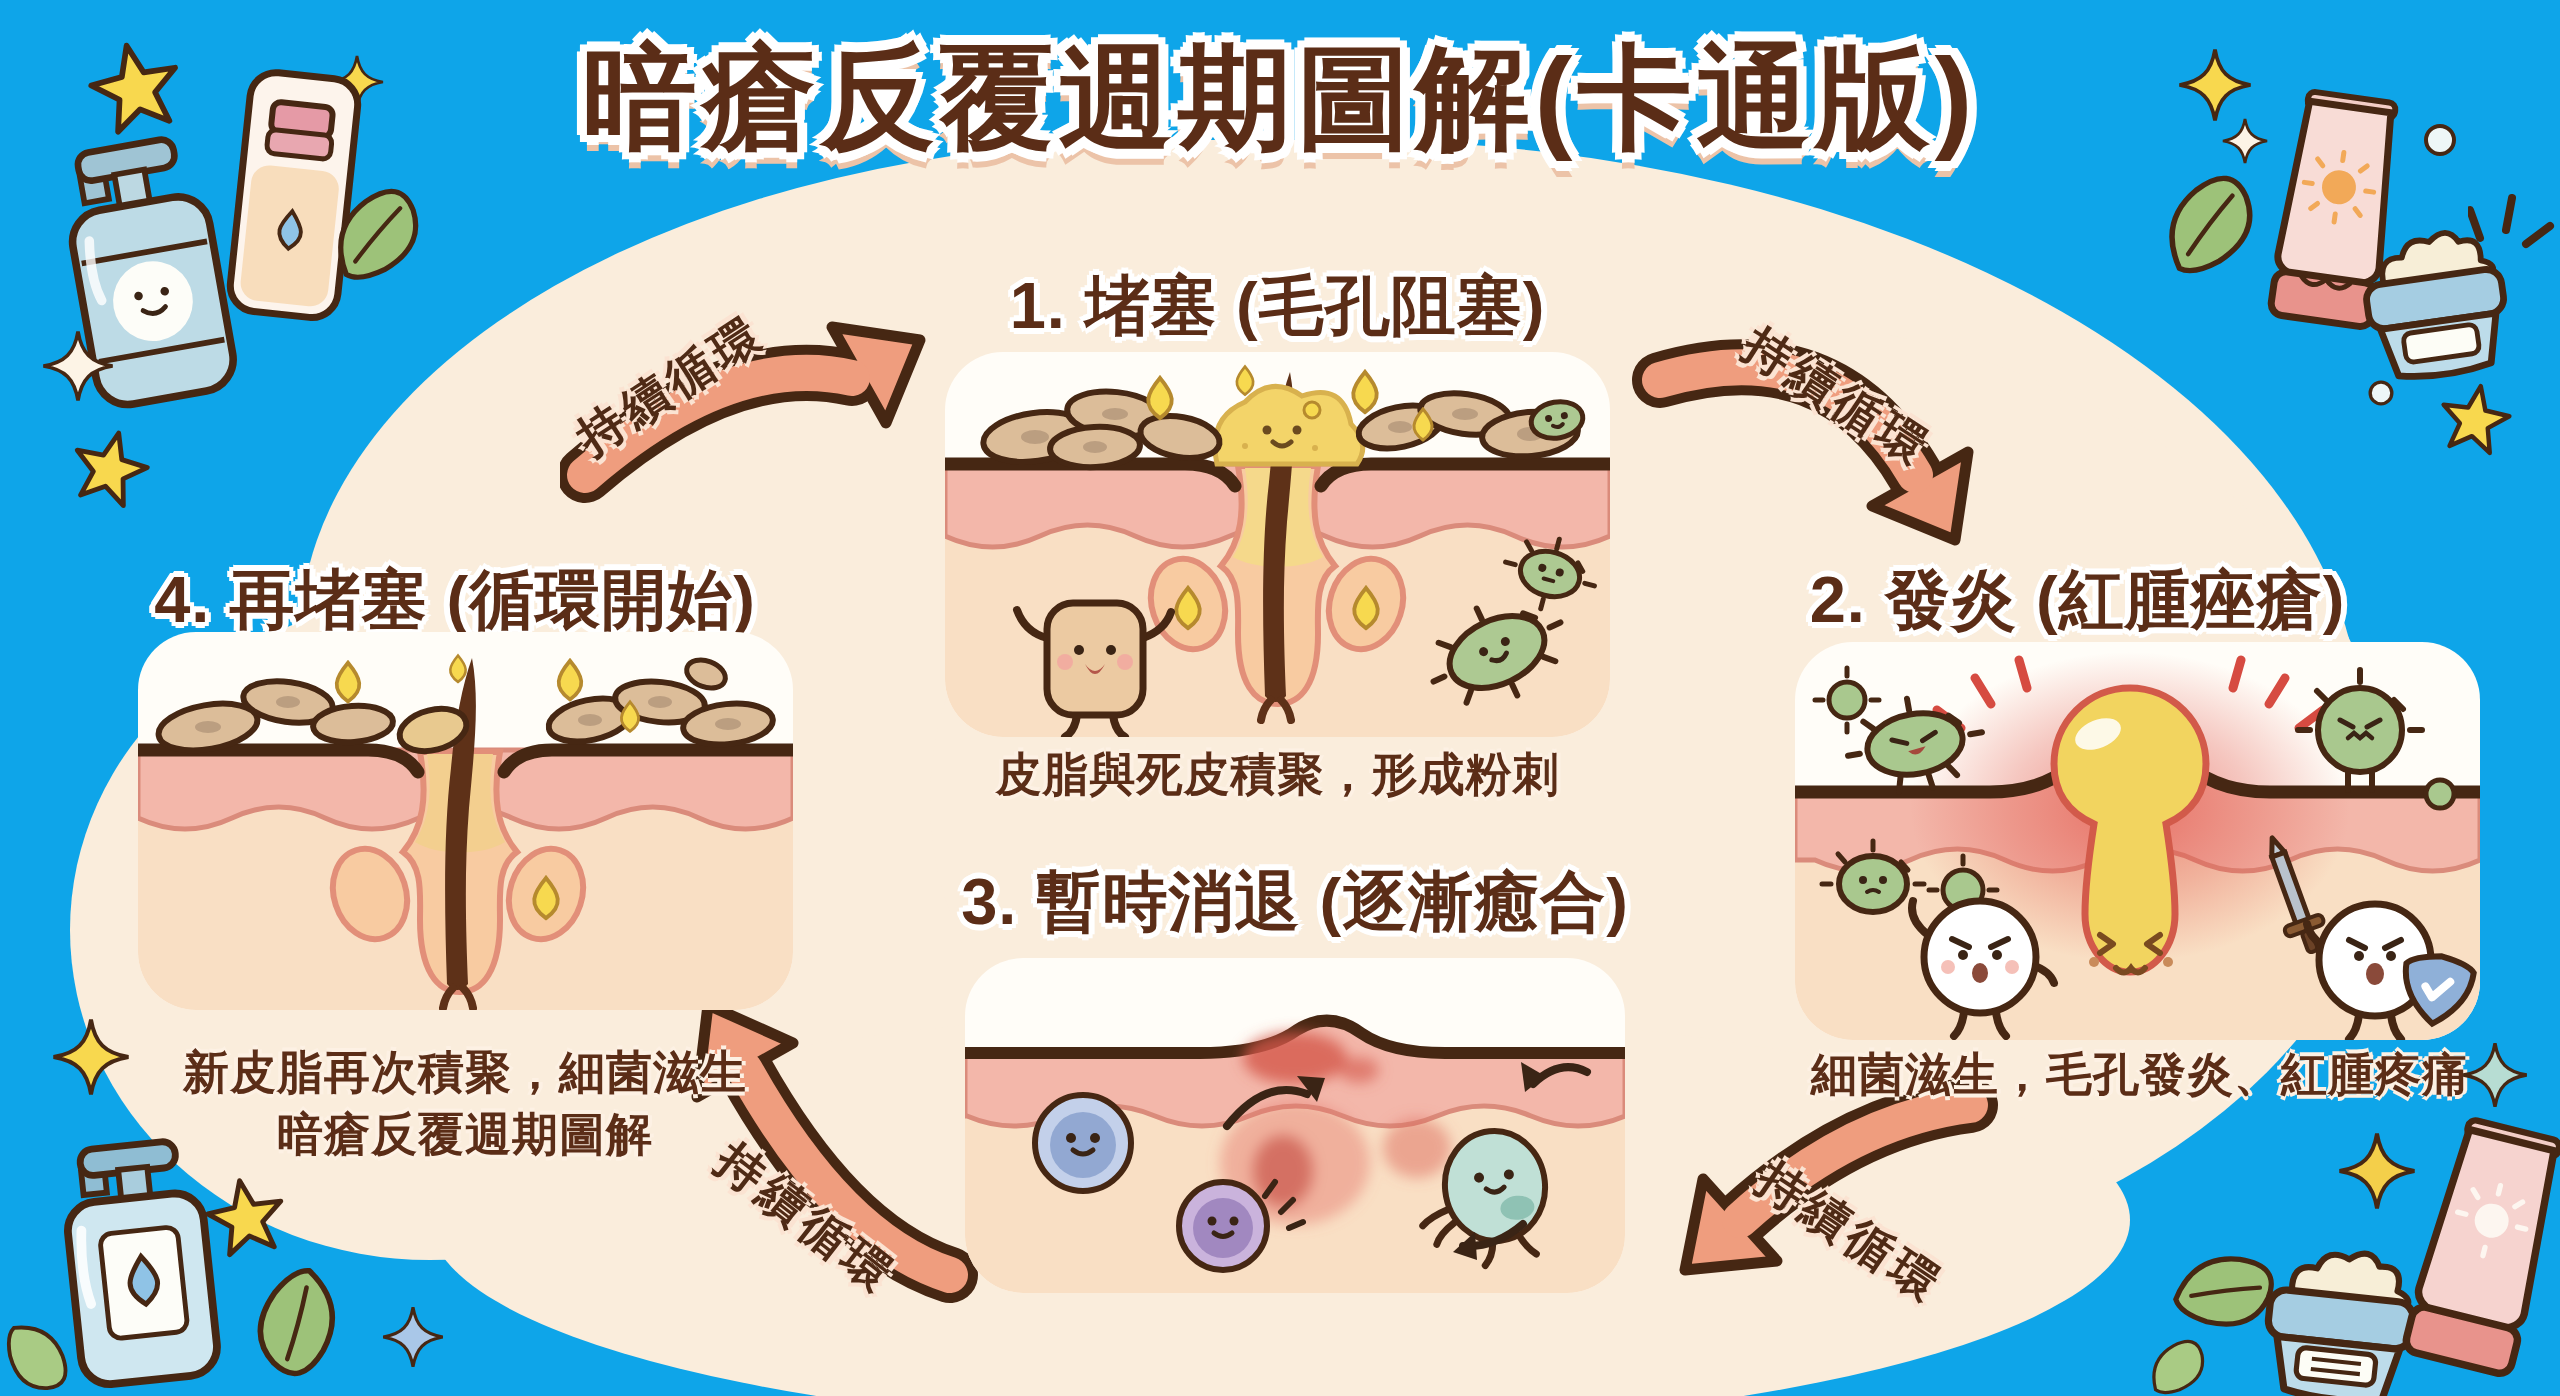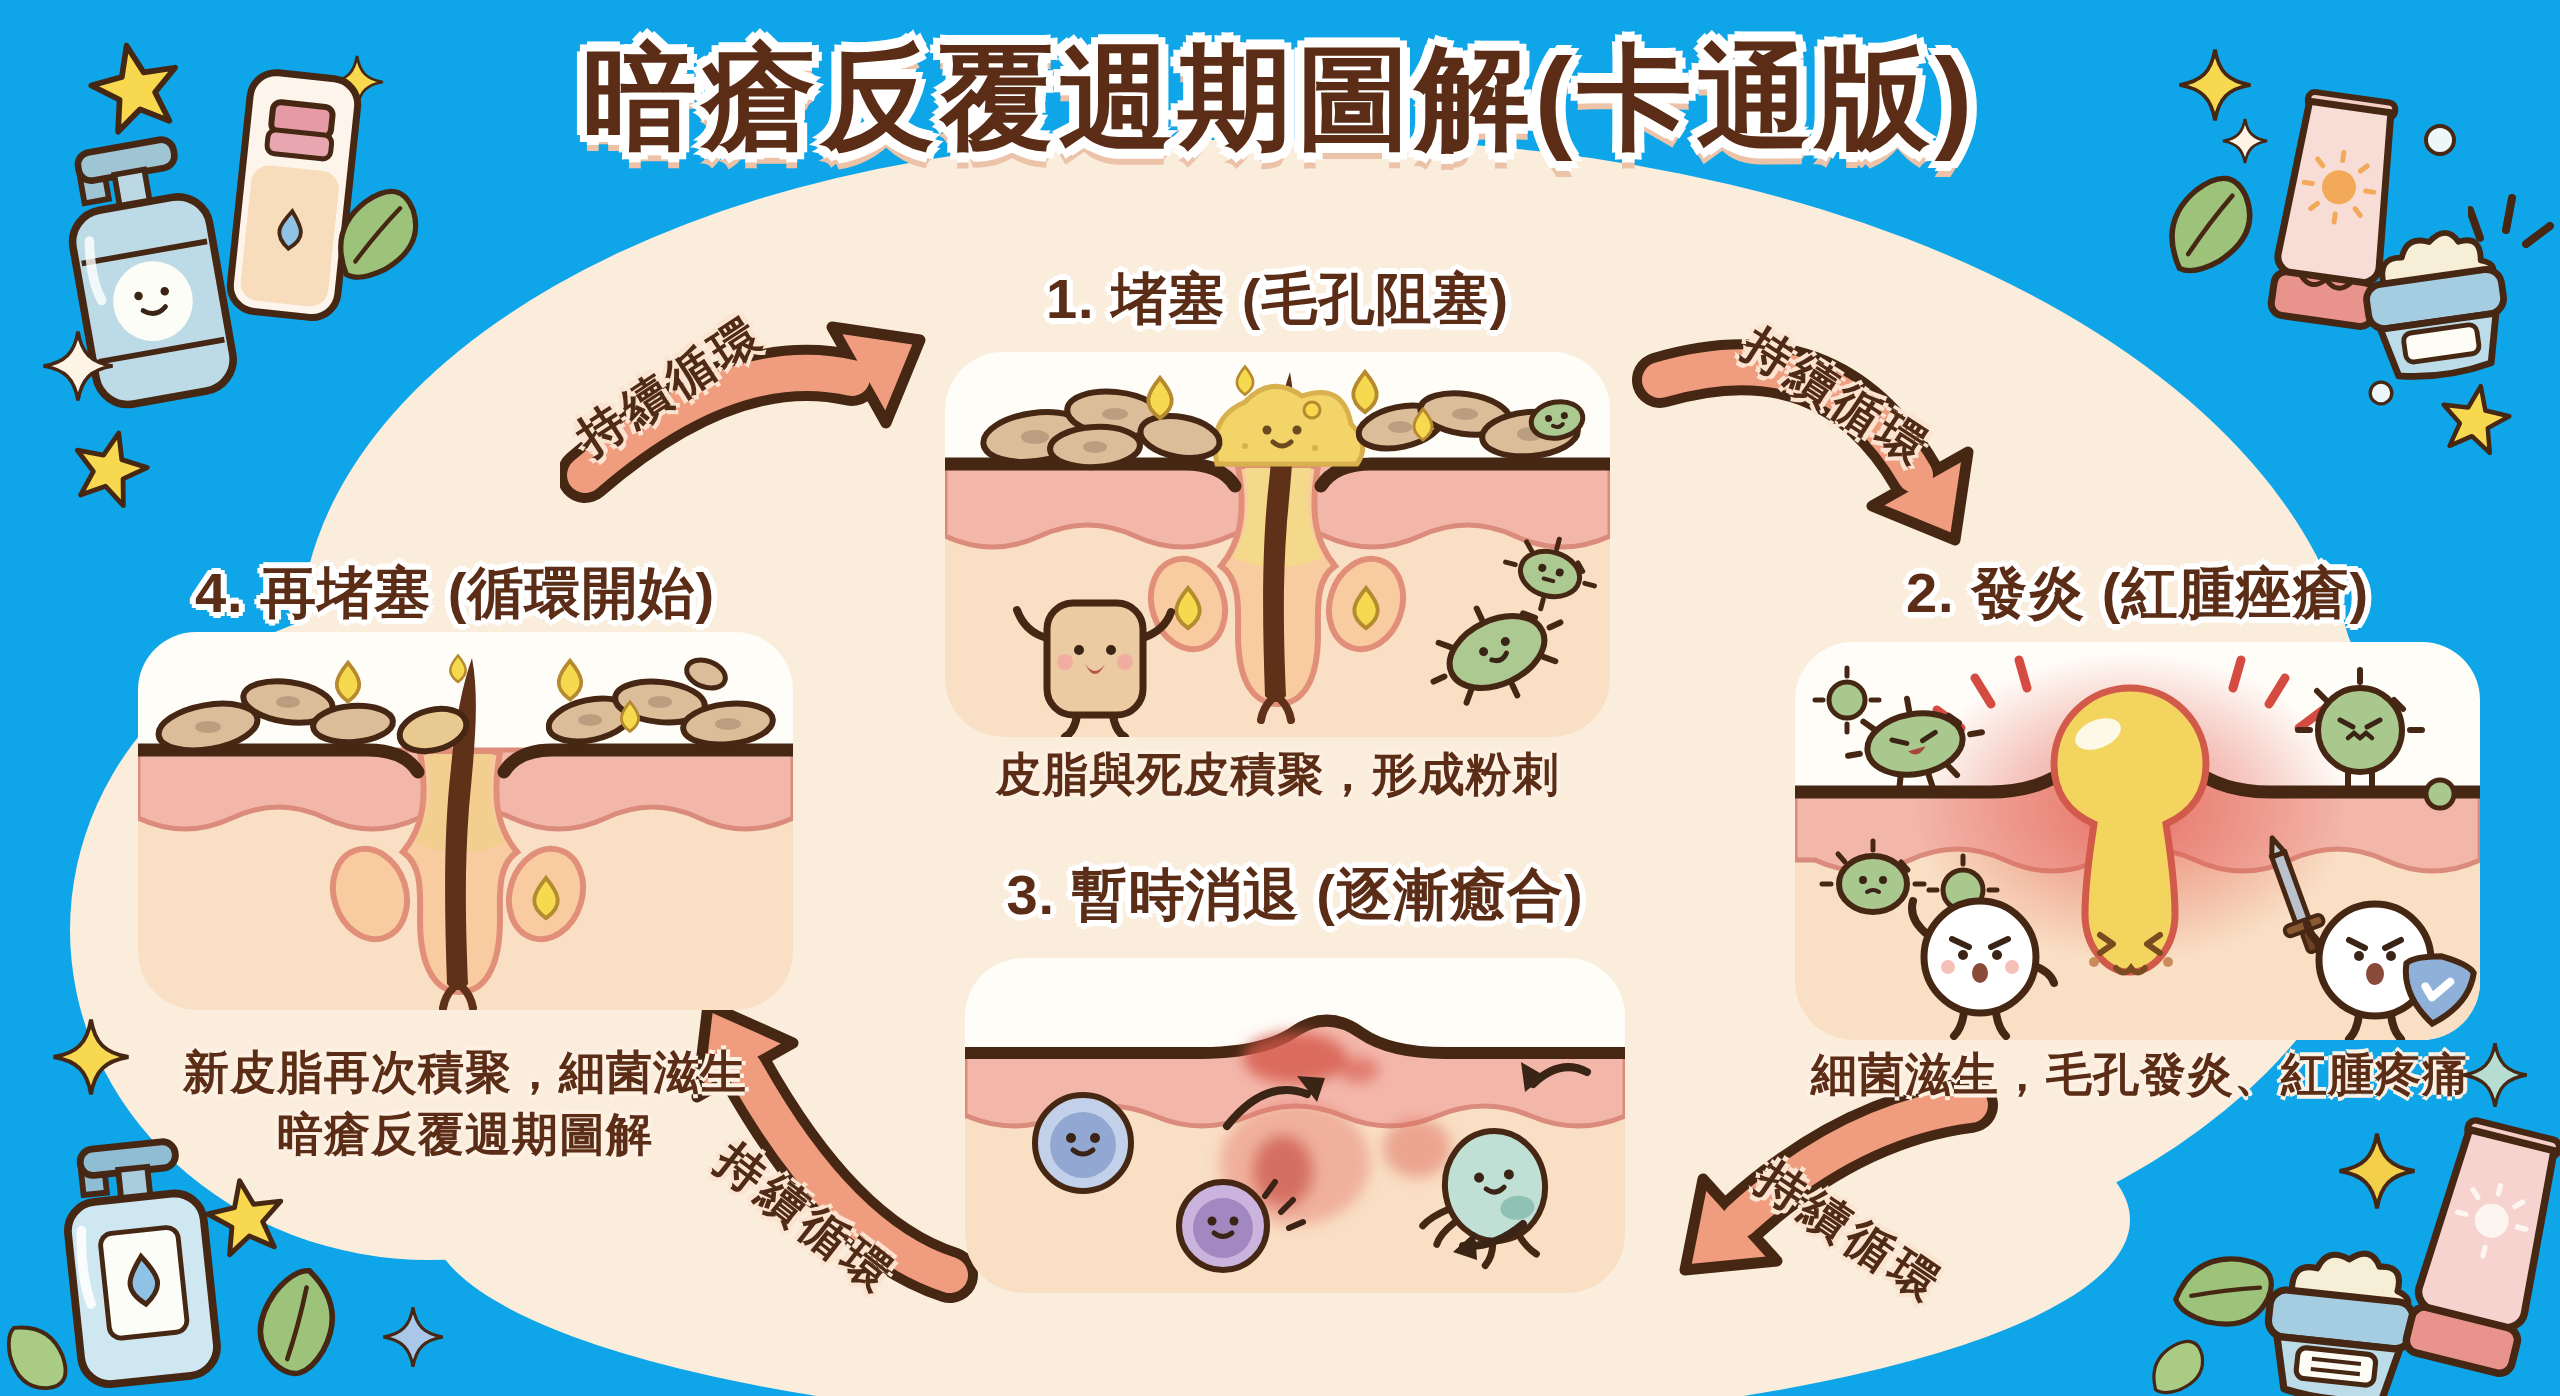--- a/index.html
+++ b/index.html
@@ -5,21 +5,21 @@
   html,body{margin:0;padding:0;background:#e9d9c8;}
   .canvas{position:relative;width:2560px;height:1396px;background:#0ea5e9;overflow:hidden;
           font-family:"Liberation Sans",sans-serif;color:#5b2d17;}
   .blob{position:absolute;background:#faeddc;}
   .abs{position:absolute;}
   .title{position:absolute;left:0;right:0;top:22px;text-align:center;
          font-size:114px;font-weight:900;letter-spacing:5px;color:#5b2d17;
          text-shadow:-10px 0 #fff,10px 0 #fff,0 -10px #fff,0 10px #fff,
                      -7px -7px #fff,7px -7px #fff,-7px 7px #fff,7px 7px #fff,
                      0 16px 0 #ecc3a8;}
-  .stage-label{position:absolute;text-align:center;font-size:56px;font-weight:800;
+  .stage-label{position:absolute;text-align:center;font-size:65px;font-weight:800;
          letter-spacing:1px;color:#5b2d17;
          text-shadow:-6px 0 #fff,6px 0 #fff,0 -6px #fff,0 6px #fff,
                      -4px -4px #fff,4px -4px #fff,-4px 4px #fff,4px 4px #fff;}
   .stage-desc{position:absolute;text-align:center;font-size:46px;font-weight:700;
          letter-spacing:1px;color:#5b2d17;
          text-shadow:-4px 0 #fdf1e4,4px 0 #fdf1e4,0 -4px #fdf1e4,0 4px #fdf1e4;}
   .arrow-label{position:absolute;font-size:47px;font-weight:800;letter-spacing:6px;color:#4f2a15;
          transform-origin:left center;
          text-shadow:-5px 0 #fbe3d2,5px 0 #fbe3d2,0 -5px #fbe3d2,0 5px #fbe3d2;}
   .panel{position:absolute;background:#fffdf8;border-radius:58px;overflow:hidden;}
@@ -146,21 +146,21 @@
         <circle cx="-16" cy="-8" r="5" fill="#3a2415"></circle>
           <circle cx="16" cy="-8" r="5" fill="#3a2415"></circle>
         <path d="M-10 6 Q0 20 10 6 Q0 26 -10 6 Z" fill="#b4574a"></path>
         <circle cx="-30" cy="4" r="8" fill="#f2a8a0" opacity="0.85"></circle>
           <circle cx="30" cy="4" r="8" fill="#f2a8a0" opacity="0.85"></circle>
       </g>
     </svg>
   </div>
   <div class="stage-desc" style="left:905px;top:744px;width:745px;">皮脂與死皮積聚，形成粉刺</div>
 
-  <div class="stage-label" style="left:1795px;top:556px;width:685px;">2. 發炎 (紅腫痤瘡)</div>
+  <div class="stage-label" style="left:1735px;top:556px;width:685px;">2. 發炎 (紅腫痤瘡)</div>
   <div class="panel" style="left:1795px;top:642px;width:685px;height:398px;">
     <svg width="100%" height="100%" viewBox="0 0 685 398">
       <defs>
         <radialGradient id="rg2">
           <stop offset="0" stop-color="#e0453a" stop-opacity="0.62"></stop>
           <stop offset="0.55" stop-color="#e0554a" stop-opacity="0.32"></stop>
           <stop offset="1" stop-color="#e0554a" stop-opacity="0"></stop>
         </radialGradient>
       </defs>
       <rect x="0" y="150" width="685" height="248" fill="#f9dfc4"></rect>

